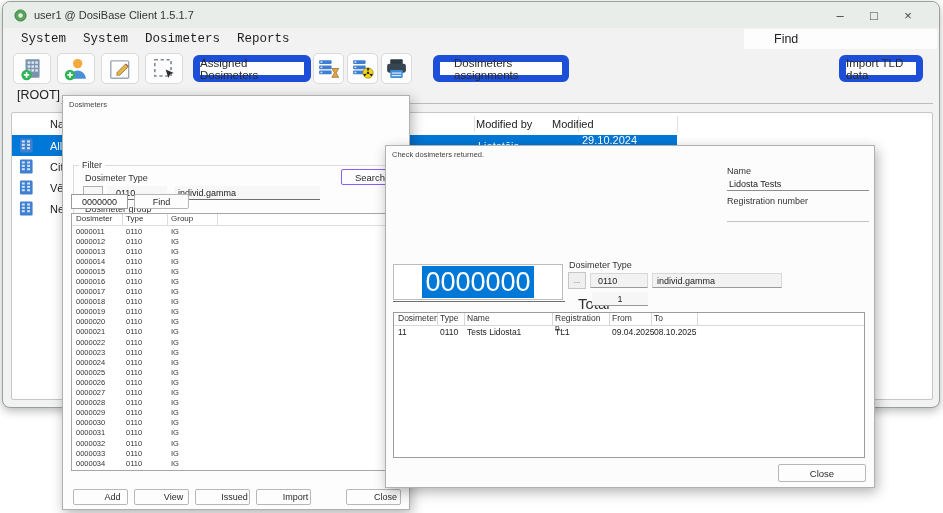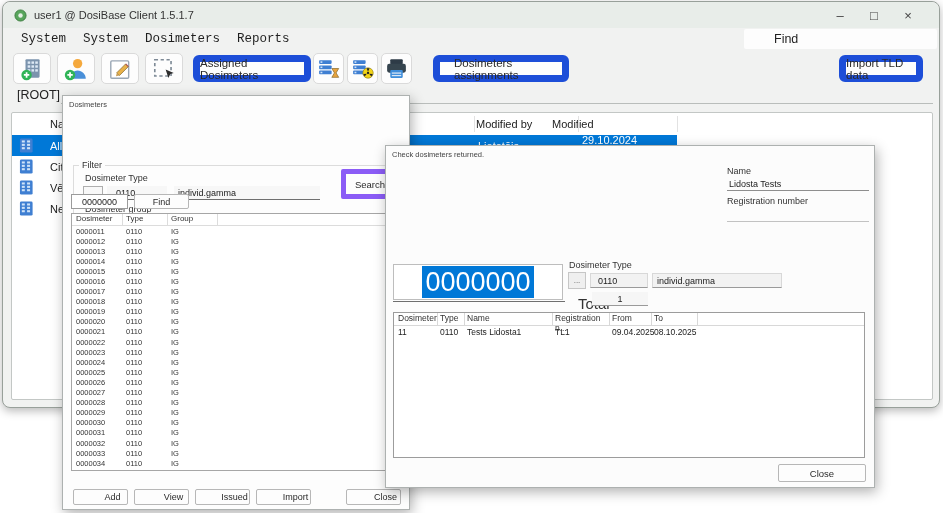--- a/index.html
+++ b/index.html
@@ -65,22 +65,22 @@
     border:1px solid #dcdcdc;margin-top:47px; }
   #filter-legend { position:absolute; left:5px; top:-6px; background:#fdfdfd; padding:0 3px;
     font-size:9px; color:#333; }
   .flabel { position:absolute; font-size:9px; color:#333; }
   .ffield { position:absolute; height:14px; background:#f7f7f7; border-bottom:1px solid #6e6e6e;
     font-size:9px; color:#222; display:flex; align-items:center; }
   .ffield.empty { background:#f1f1f1; border-bottom:1px solid #bdbdbd; }
   .fbrowse { position:absolute; width:20px; height:14px; background:#f8f8f8;
     border:1px solid #aeaeae; font-size:8px; color:#333; display:flex; align-items:center;
     justify-content:center; }
-  #search-btn { position:absolute; left:278px; top:73px; width:58px; height:30px;
-    border:5px solid #8b5cf6; font-size:9.5px; }
+  #search-btn { position:absolute; left:278px; top:73px; width:58px; height:16px;
+    border:1px solid #8b5cf6; font-size:9.5px; }
   #barcode-field { position:absolute; left:8px; top:98px; width:57px; height:15px;
     border:1px solid #9b9b9b; background:#fff; font-size:9px; color:#222;
     display:flex; align-items:center; justify-content:center; }
   #find-btn { position:absolute; left:71px; top:98px; width:55px; height:15px; font-size:9px; }
   #dosim-table { position:absolute; left:8px; top:117px; width:332px; height:258px;
     background:#fff; border:1px solid #a6a6a6; overflow:hidden; }
   .dt-head { display:flex; height:12px; border-bottom:1px solid #dcdcdc; font-size:8px; color:#333; }
   .dt-head span { border-right:1px solid #dcdcdc; display:block; }
   .dt-c1 { width:51px; padding-left:4px; }
   .dt-c2 { width:45px; padding-left:3px; }

